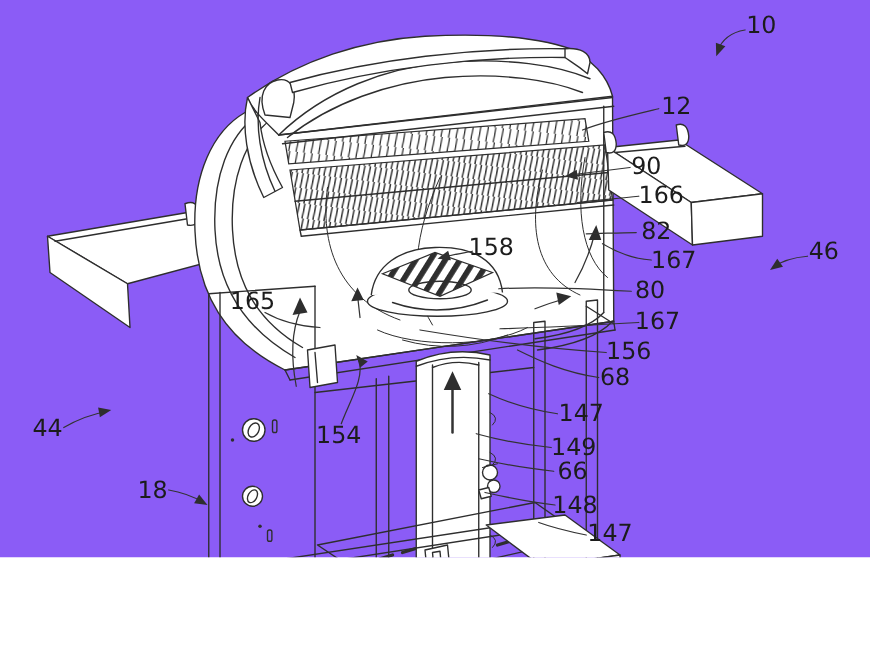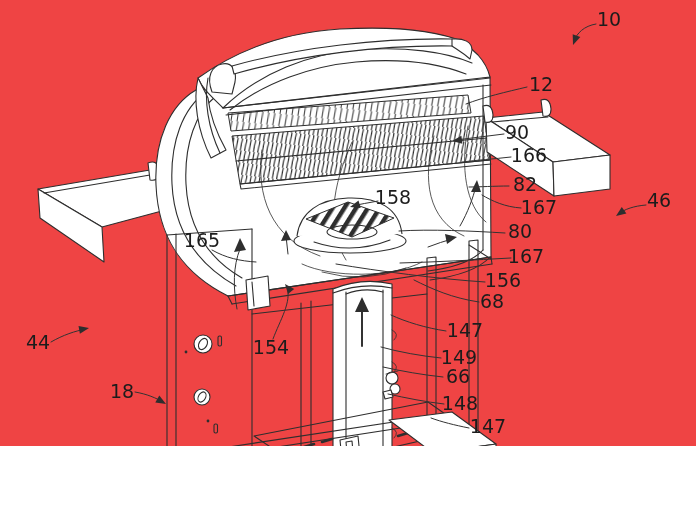--- a/index.html
+++ b/index.html
@@ -1,16 +1,16 @@
 <!DOCTYPE html>
 <html><head>
 <meta charset="utf-8">
 <style>
   html,body{margin:0;padding:0;background:#ffffff;}
-  .stage{position:relative;width:696px;height:446px;background:#ef4444;overflow:hidden;
+  .stage{position:relative;width:696px;height:446px;background:#8b5cf6;overflow:hidden;
          font-family:"DejaVu Sans", sans-serif;}
   svg{position:absolute;left:0;top:0;}
   svg *{vector-effect:non-scaling-stroke;}
   .ln{fill:none;stroke:#2e2e2e;stroke-width:1.1;stroke-linecap:round;stroke-linejoin:round;}
   .lnT{fill:none;stroke:#2e2e2e;stroke-width:0.8;stroke-linecap:round;}
   .fillw{fill:#ffffff;stroke:#2e2e2e;stroke-width:1.1;stroke-linejoin:round;}
   .dark{fill:#2e2e2e;stroke:none;}
   .leader{fill:none;stroke:#333333;stroke-width:1;stroke-linecap:round;}
   .reflabel{font-family:"DejaVu Sans", sans-serif;font-size:19px;fill:#1c1c1c;}
   .vent{stroke:#2e2e2e;stroke-width:2.6;stroke-linecap:round;}

